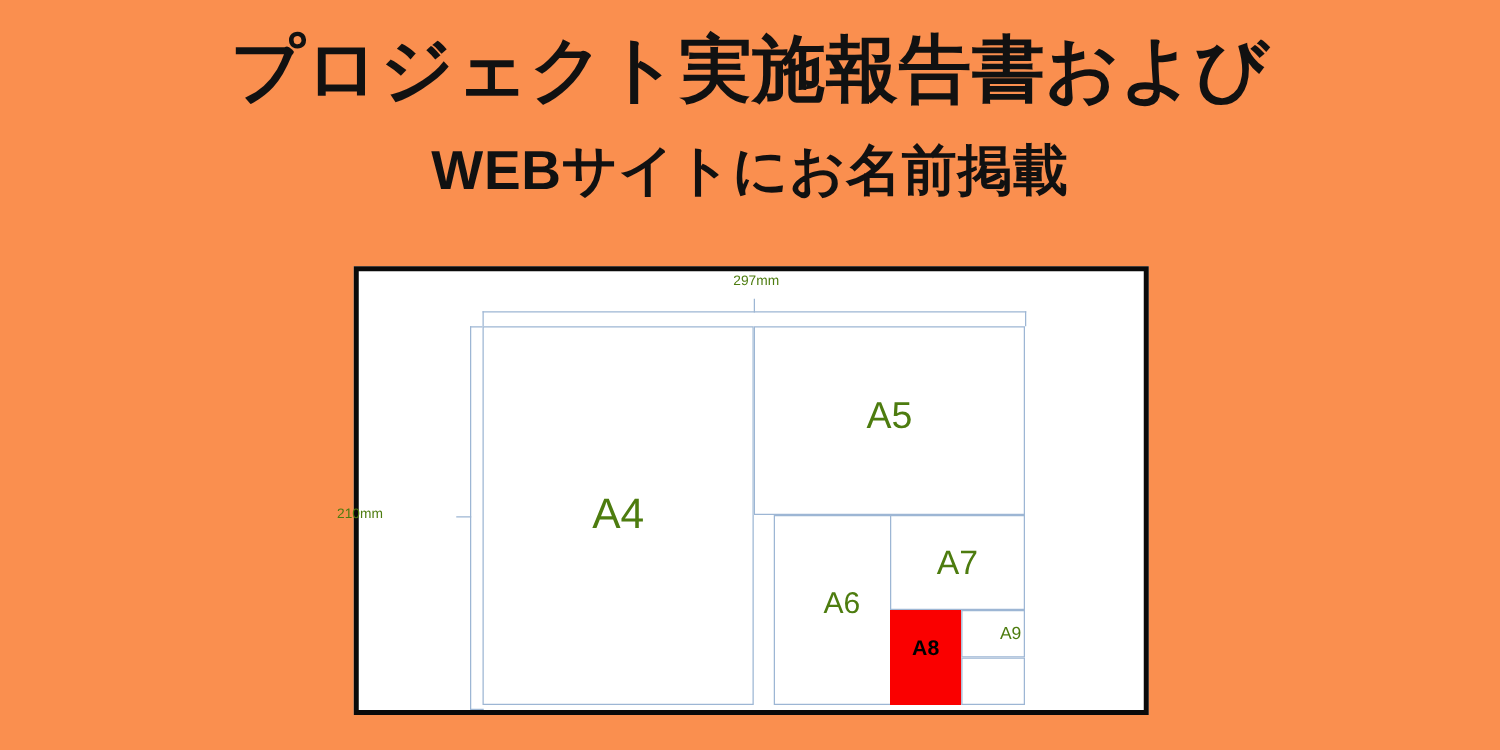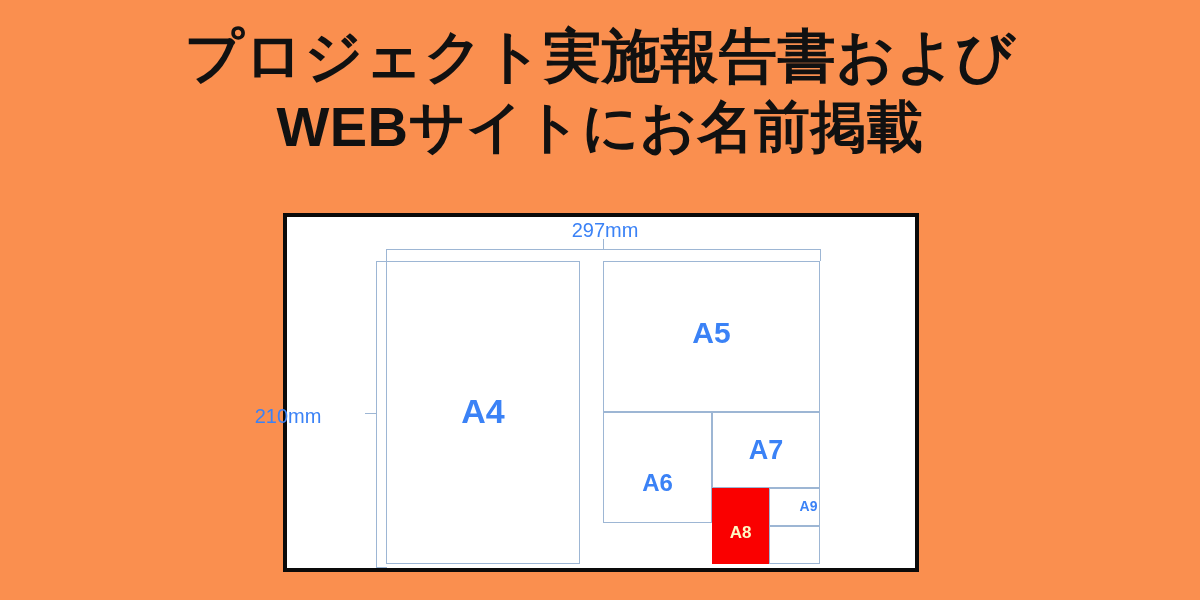--- a/index.html
+++ b/index.html
@@ -16,21 +16,21 @@
     text-align:center; color:#111111;
     font-weight:bold; line-height:1.16;
     letter-spacing:0.5px;
   }
   #headline .line{
     display:block;
     font-size:58px;
     white-space:nowrap;
   }
   #headline .line.l1{ font-size:58px; }
-  #headline .line.l2{ font-size:56px; margin-top:6px; }
+  #headline .line.l2{ font-size:44px; margin-top:22px; }
 
   
   #panel{
     position:absolute;
     left:283px; top:213px;
     width:636px; height:359px;
     background:#ffffff;
     border:4px solid #0a0a0a;
   }
   #canvas{
@@ -39,45 +39,45 @@
 
   
   .paper{
     position:absolute;
     border:1px solid #9DB6D4;
     background:#ffffff;
   }
   .paper .lbl{
     position:absolute; left:0; right:0;
     text-align:center;
-    color:#3b82f6;
-    font-weight:bold;
+    color:#4d7c0f;
+    font-weight:normal;
     white-space:nowrap;
   }
 
   
-  #box-a4{ left:99px; top:44px; width:194px; height:303px; }
+  #box-a4{ left:99px; top:44px; width:217px; height:303px; }
   #box-a4 .lbl{ top:130px; font-size:34px; }
 
   
   #box-a5{ left:316px; top:44px; width:217px; height:151px; }
   #box-a5 .lbl{ top:54px; font-size:30px; }
 
   
-  #box-a6{ left:316px; top:195px; width:109px; height:111px;padding-left:18px; }
+  #box-a6{ left:332px; top:195px; width:109px; height:152px;padding-left:18px; }
   #box-a6 .lbl{ top:56px; font-size:24px; }
 
   
   #box-a7{ left:425px; top:195px; width:108px; height:76px; }
   #box-a7 .lbl{ top:22px; font-size:27px; }
 
   
   #box-a8{ left:425px; top:271px; width:57px; height:76px;
            background:#FA0000; border-color:#FA0000; }
-  #box-a8 .lbl{ top:34px; font-size:17px; color:#fef9c3; font-weight:bold; }
+  #box-a8 .lbl{ top:20px; font-size:17px; color:#000000; font-weight:bold; }
 
   
   #box-a9{ left:482px; top:271px; width:51px; height:38px; }
   #box-a9 .lbl{ top:9px; font-size:14px;padding-left:28px; }
 
   
   #box-a10{ left:482px; top:309px; width:51px; height:38px; }
 
   
   .dimline{ position:absolute; background:#9DB6D4; }
@@ -89,22 +89,22 @@
   #dim-top-leader{ left:316px; top:22px; width:1px; height:11px; }
 
   
   #dim-left-bar{ left:89px; top:44px; width:1px; height:307px; }
   #dim-left-top-tick{ left:89px; top:44px; width:11px; height:1px; }
   #dim-left-bot-tick{ left:89px; top:350px; width:11px; height:1px; }
   #dim-left-leader{ left:78px; top:196px; width:12px; height:1px; }
 
   .dimlabel{
     position:absolute;
-    color:#3b82f6;
-    font-size:20px;
+    color:#4d7c0f;
+    font-size:11px;
     white-space:nowrap;
   }
   #label-297{ left:268px; top:2px; width:100px; text-align:center; }
   #label-210{ left:-72px; top:188px; width:146px; text-align:center; }
 </style>
 </head>
 <body>
 
 <div id="headline">
   <span class="line l1">プロジェクト実施報告書および</span>

